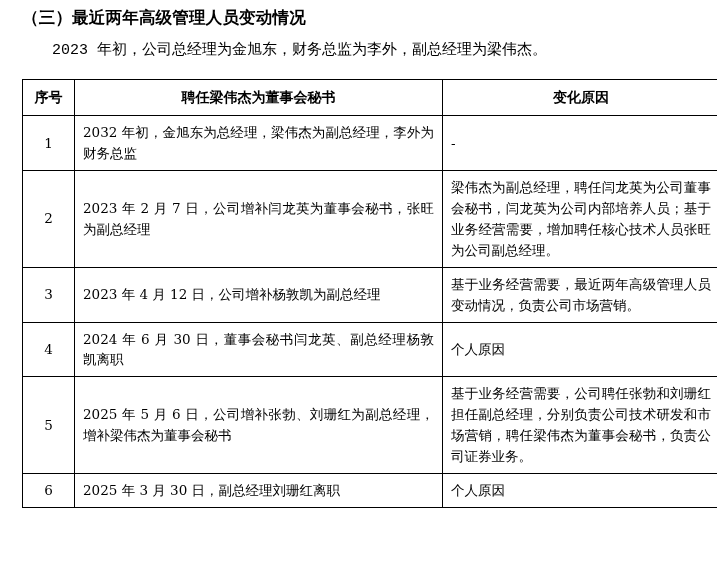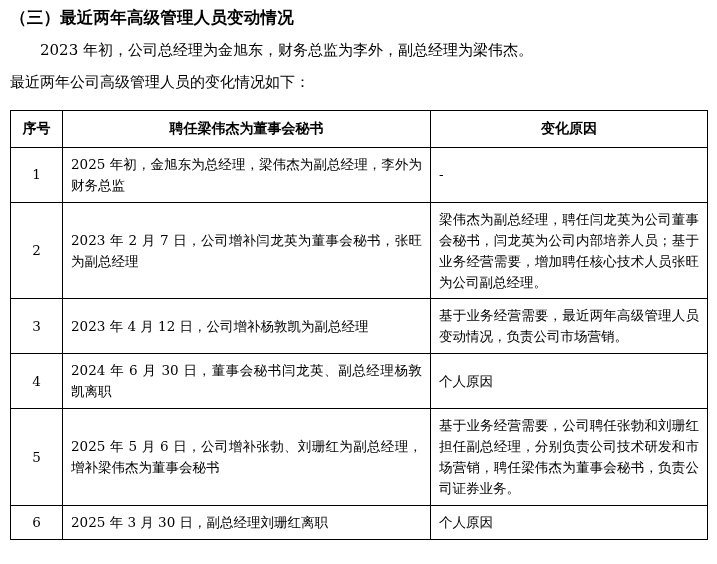--- a/index.html
+++ b/index.html
@@ -11,35 +11,36 @@
     height: 564px;
     background: #ffffff;
     font-family: "DejaVu Serif", "Liberation Serif", serif;
     color: #000000;
     overflow: hidden;
   }
   .page {
     width: 583px;
     height: 564px;
     box-sizing: border-box;
-    padding: 6px 10px 0 10px;
+    padding: 6px 10px 0 22px;
     position: relative;
   }
   .heading {
     font-size: 16.5px;
     font-weight: bold;
     line-height: 1.5;
     margin: 0 0 6px 0;
     letter-spacing: 0.2px;
   }
   .para {
     font-size: 15px;
     line-height: 1.85;
     margin: 4px 0 0 0;
     text-align: justify;
+    font-family: Liberation Mono, monospace;
   }
   .para.indent {
     text-indent: 2em;
   }
   table.mgmt {
     border-collapse: collapse;
     width: 697px;
     margin-top: 14px;
     table-layout: fixed;
   }
@@ -76,39 +77,38 @@
 </style>
 </head>
 <body>
 
 <div class="page">
 
   <h2 class="heading">（三）最近两年高级管理人员变动情况</h2>
 
   <p class="para indent">2023 年初，公司总经理为金旭东，财务总监为李外，副总经理为梁伟杰。</p>
 
-  <p class="para">最近两年公司高级管理人员的变化情况如下：</p>
 
   <table class="mgmt">
     <colgroup>
       <col class="c-idx">
       <col class="c-desc">
       <col class="c-reason">
     </colgroup>
     <thead>
       <tr>
         <th>序号</th>
         <th>聘任梁伟杰为董事会秘书</th>
         <th>变化原因</th>
       </tr>
     </thead>
     <tbody>
       <tr>
         <td class="idx">1</td>
-        <td class="desc">2025 年初，金旭东为总经理，梁伟杰为副总经理，李外为财务总监</td>
+        <td class="desc">2032 年初，金旭东为总经理，梁伟杰为副总经理，李外为财务总监</td>
         <td class="reason">-</td>
       </tr>
       <tr>
         <td class="idx">2</td>
         <td class="desc">2023 年 2 月 7 日，公司增补闫龙英为董事会秘书，张旺为副总经理</td>
         <td class="reason">梁伟杰为副总经理，聘任闫龙英为公司董事会秘书，闫龙英为公司内部培养人员；基于业务经营需要，增加聘任核心技术人员张旺为公司副总经理。</td>
       </tr>
       <tr>
         <td class="idx">3</td>
         <td class="desc">2023 年 4 月 12 日，公司增补杨敦凯为副总经理</td>

